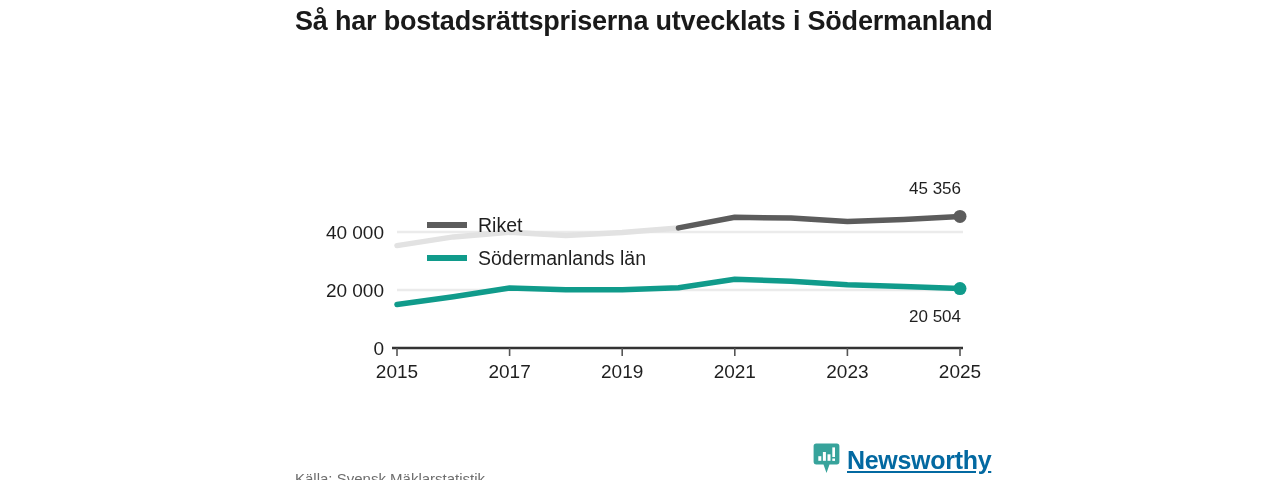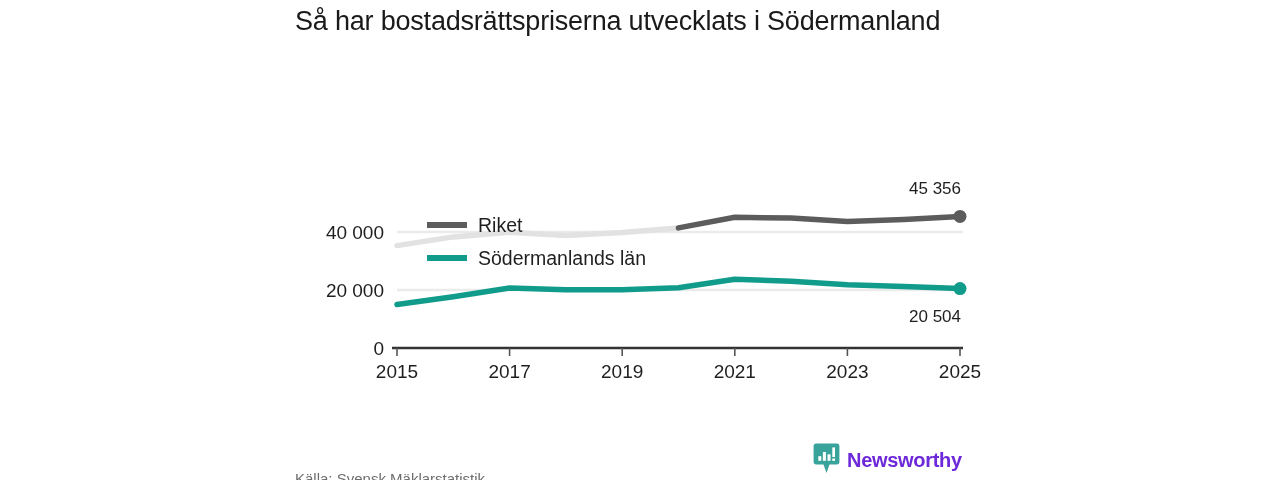--- a/index.html
+++ b/index.html
@@ -7,21 +7,21 @@
     width: 1280px; height: 480px;
     background: #ffffff;
     font-family: "Liberation Sans", sans-serif;
     overflow: hidden;
   }
   #root { position: relative; width: 1280px; height: 480px; }
 
   
   .title {
     position: absolute; left: 295px; top: 4px; width: 700px;
-    font-size: 27px; font-weight: normal; line-height: 1.30;
+    font-size: 27px; font-weight: bold; line-height: 1.30;
     color: #1a1a1a; letter-spacing: -0.2px;
   }
   .subtitle {
     position: absolute; left: 295px; top: 135px; width: 700px;
     font-size: 20.5px; font-weight: normal; line-height: 1.3;
     color: #2b2b2b;
   }
 
   
   .chart { position: absolute; left: 0; top: 180px; width: 1280px; height: 215px; }
@@ -47,21 +47,21 @@
   
   .source {
     position: absolute; left: 295px; top: 458px;
     font-size: 15px; color: #6e6e6e; margin-top: 12px;
   }
   .brand {
     position: absolute; left: 813px; top: 443px;
     display: flex; align-items: center; gap: 7px;
   }
   .brand-name {
-    font-size: 20px; font-weight: bold; color: #6d28d9; letter-spacing: -0.3px;
+    font-size: 25px; font-weight: bold; color: #0369a1; letter-spacing: -0.3px; text-decoration: underline;
   }
 </style>
 </head>
 <body>
 
 <div id="root">
 
   <div class="title">Så har bostadsrättspriserna utvecklats i Södermanland</div>
 
   <div class="chart">

